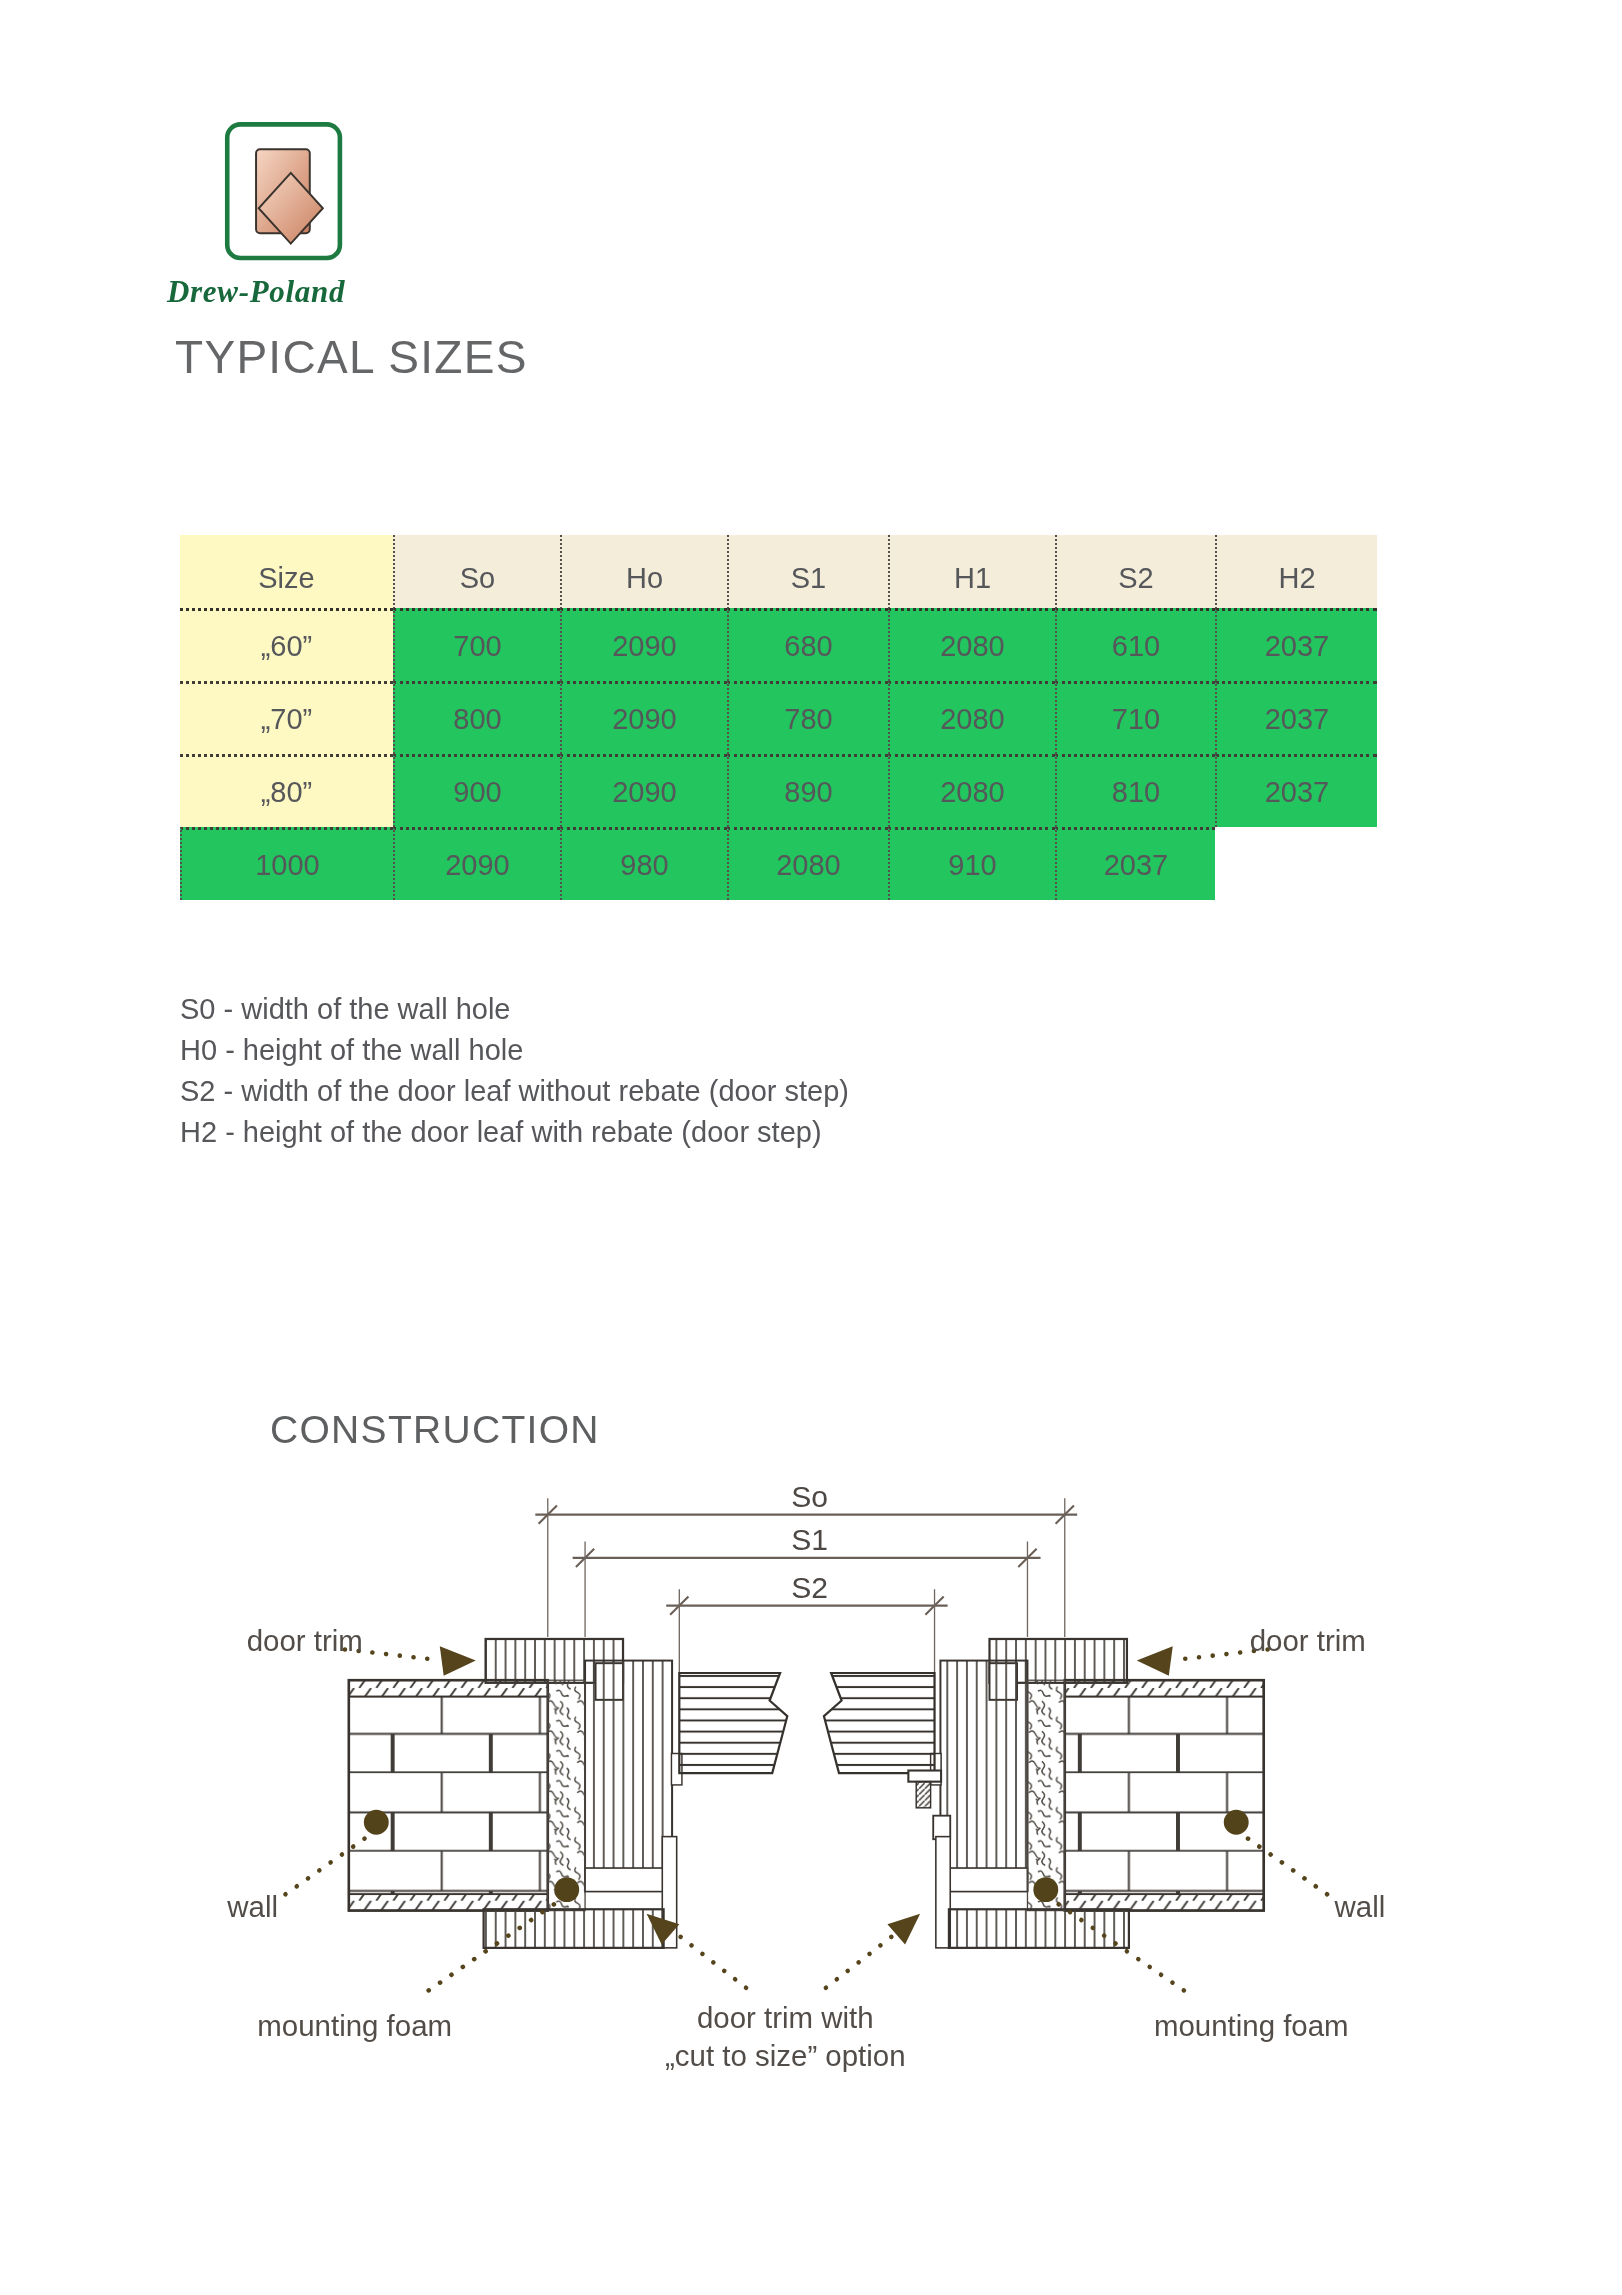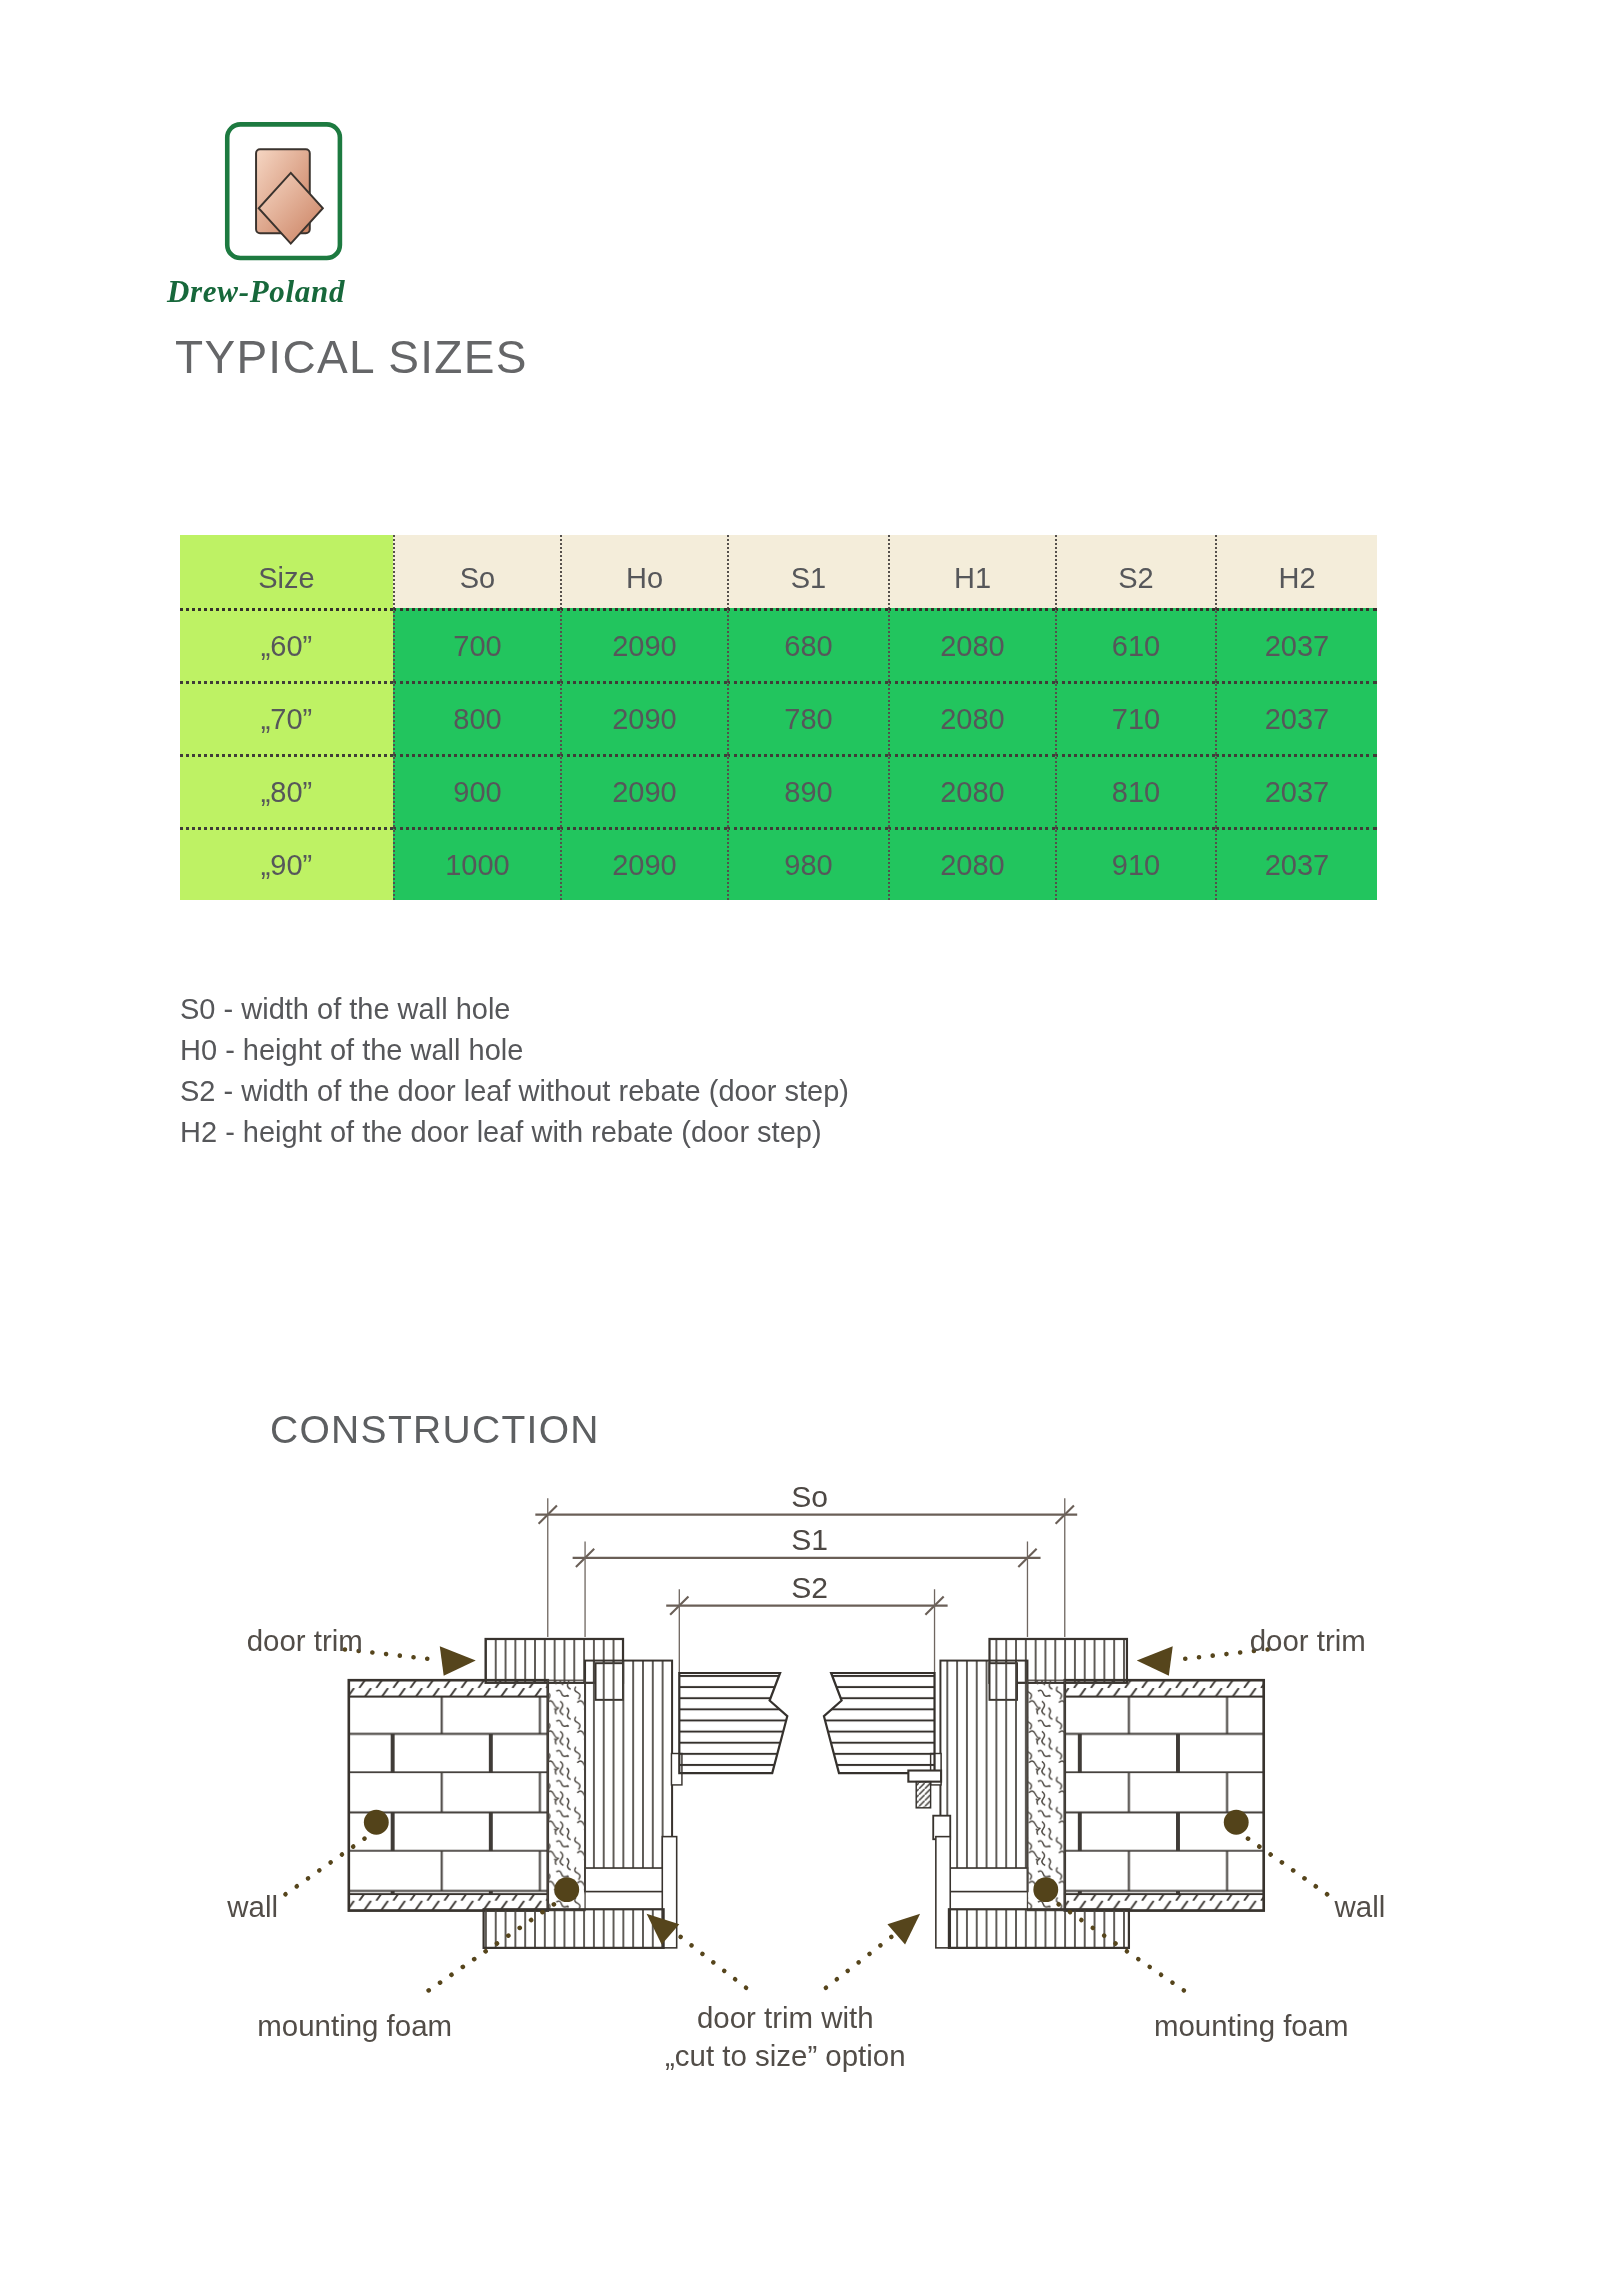--- a/index.html
+++ b/index.html
@@ -9,21 +9,21 @@
   
   #brand-name{left:167px;top:274px;font-family:"Liberation Serif",serif;font-weight:bold;font-size:31px;color:#17683b;letter-spacing:0.7px;font-style:italic;}
   #page-title{left:175px;top:330px;font-size:46px;color:#656668;letter-spacing:1.3px;}
 
   
   #sizes-table{left:180px;top:535px;width:1196px;display:grid;
     grid-template-columns:213px 167px 167px 161px 167px 160px 162px;
     grid-auto-rows:73px;font-size:29px;}
   #sizes-table .cell{display:flex;align-items:center;justify-content:center;background:#22c55e;}
   #sizes-table .hdr{height:86px;background:#f4edda;}
-  #sizes-table .first{background:#bef264;}
+  #sizes-table .first{background:#fef9c3;}
   #sizes-table .vline{border-left:2.6px dotted #55504c;}
   #sizes-table .rowsep{border-top:3.3px dotted #403c38;}
   #sizes-table .hdrsep{border-top:3.9px dotted #35312d;}
 
   
   #legend{left:180px;top:989px;font-size:29px;color:#56575a;}
   #legend .legend-line{height:41px;line-height:41px;}
 
   
   #construction-heading{left:270px;top:1408px;font-size:39px;color:#5d5f61;letter-spacing:1.3px;}
@@ -84,21 +84,20 @@
   <div class="cell vline rowsep">2037</div>
 
   <div class="cell first rowsep">„80”</div>
   <div class="cell vline rowsep">900</div>
   <div class="cell vline rowsep">2090</div>
   <div class="cell vline rowsep">890</div>
   <div class="cell vline rowsep">2080</div>
   <div class="cell vline rowsep">810</div>
   <div class="cell vline rowsep">2037</div>
 
-  <div class="cell first rowsep">„90”</div>
   <div class="cell vline rowsep">1000</div>
   <div class="cell vline rowsep">2090</div>
   <div class="cell vline rowsep">980</div>
   <div class="cell vline rowsep">2080</div>
   <div class="cell vline rowsep">910</div>
   <div class="cell vline rowsep">2037</div>
 </div>
 
 <div class="abs" id="legend">
   <div class="legend-line">S0 - width of the wall hole</div>

